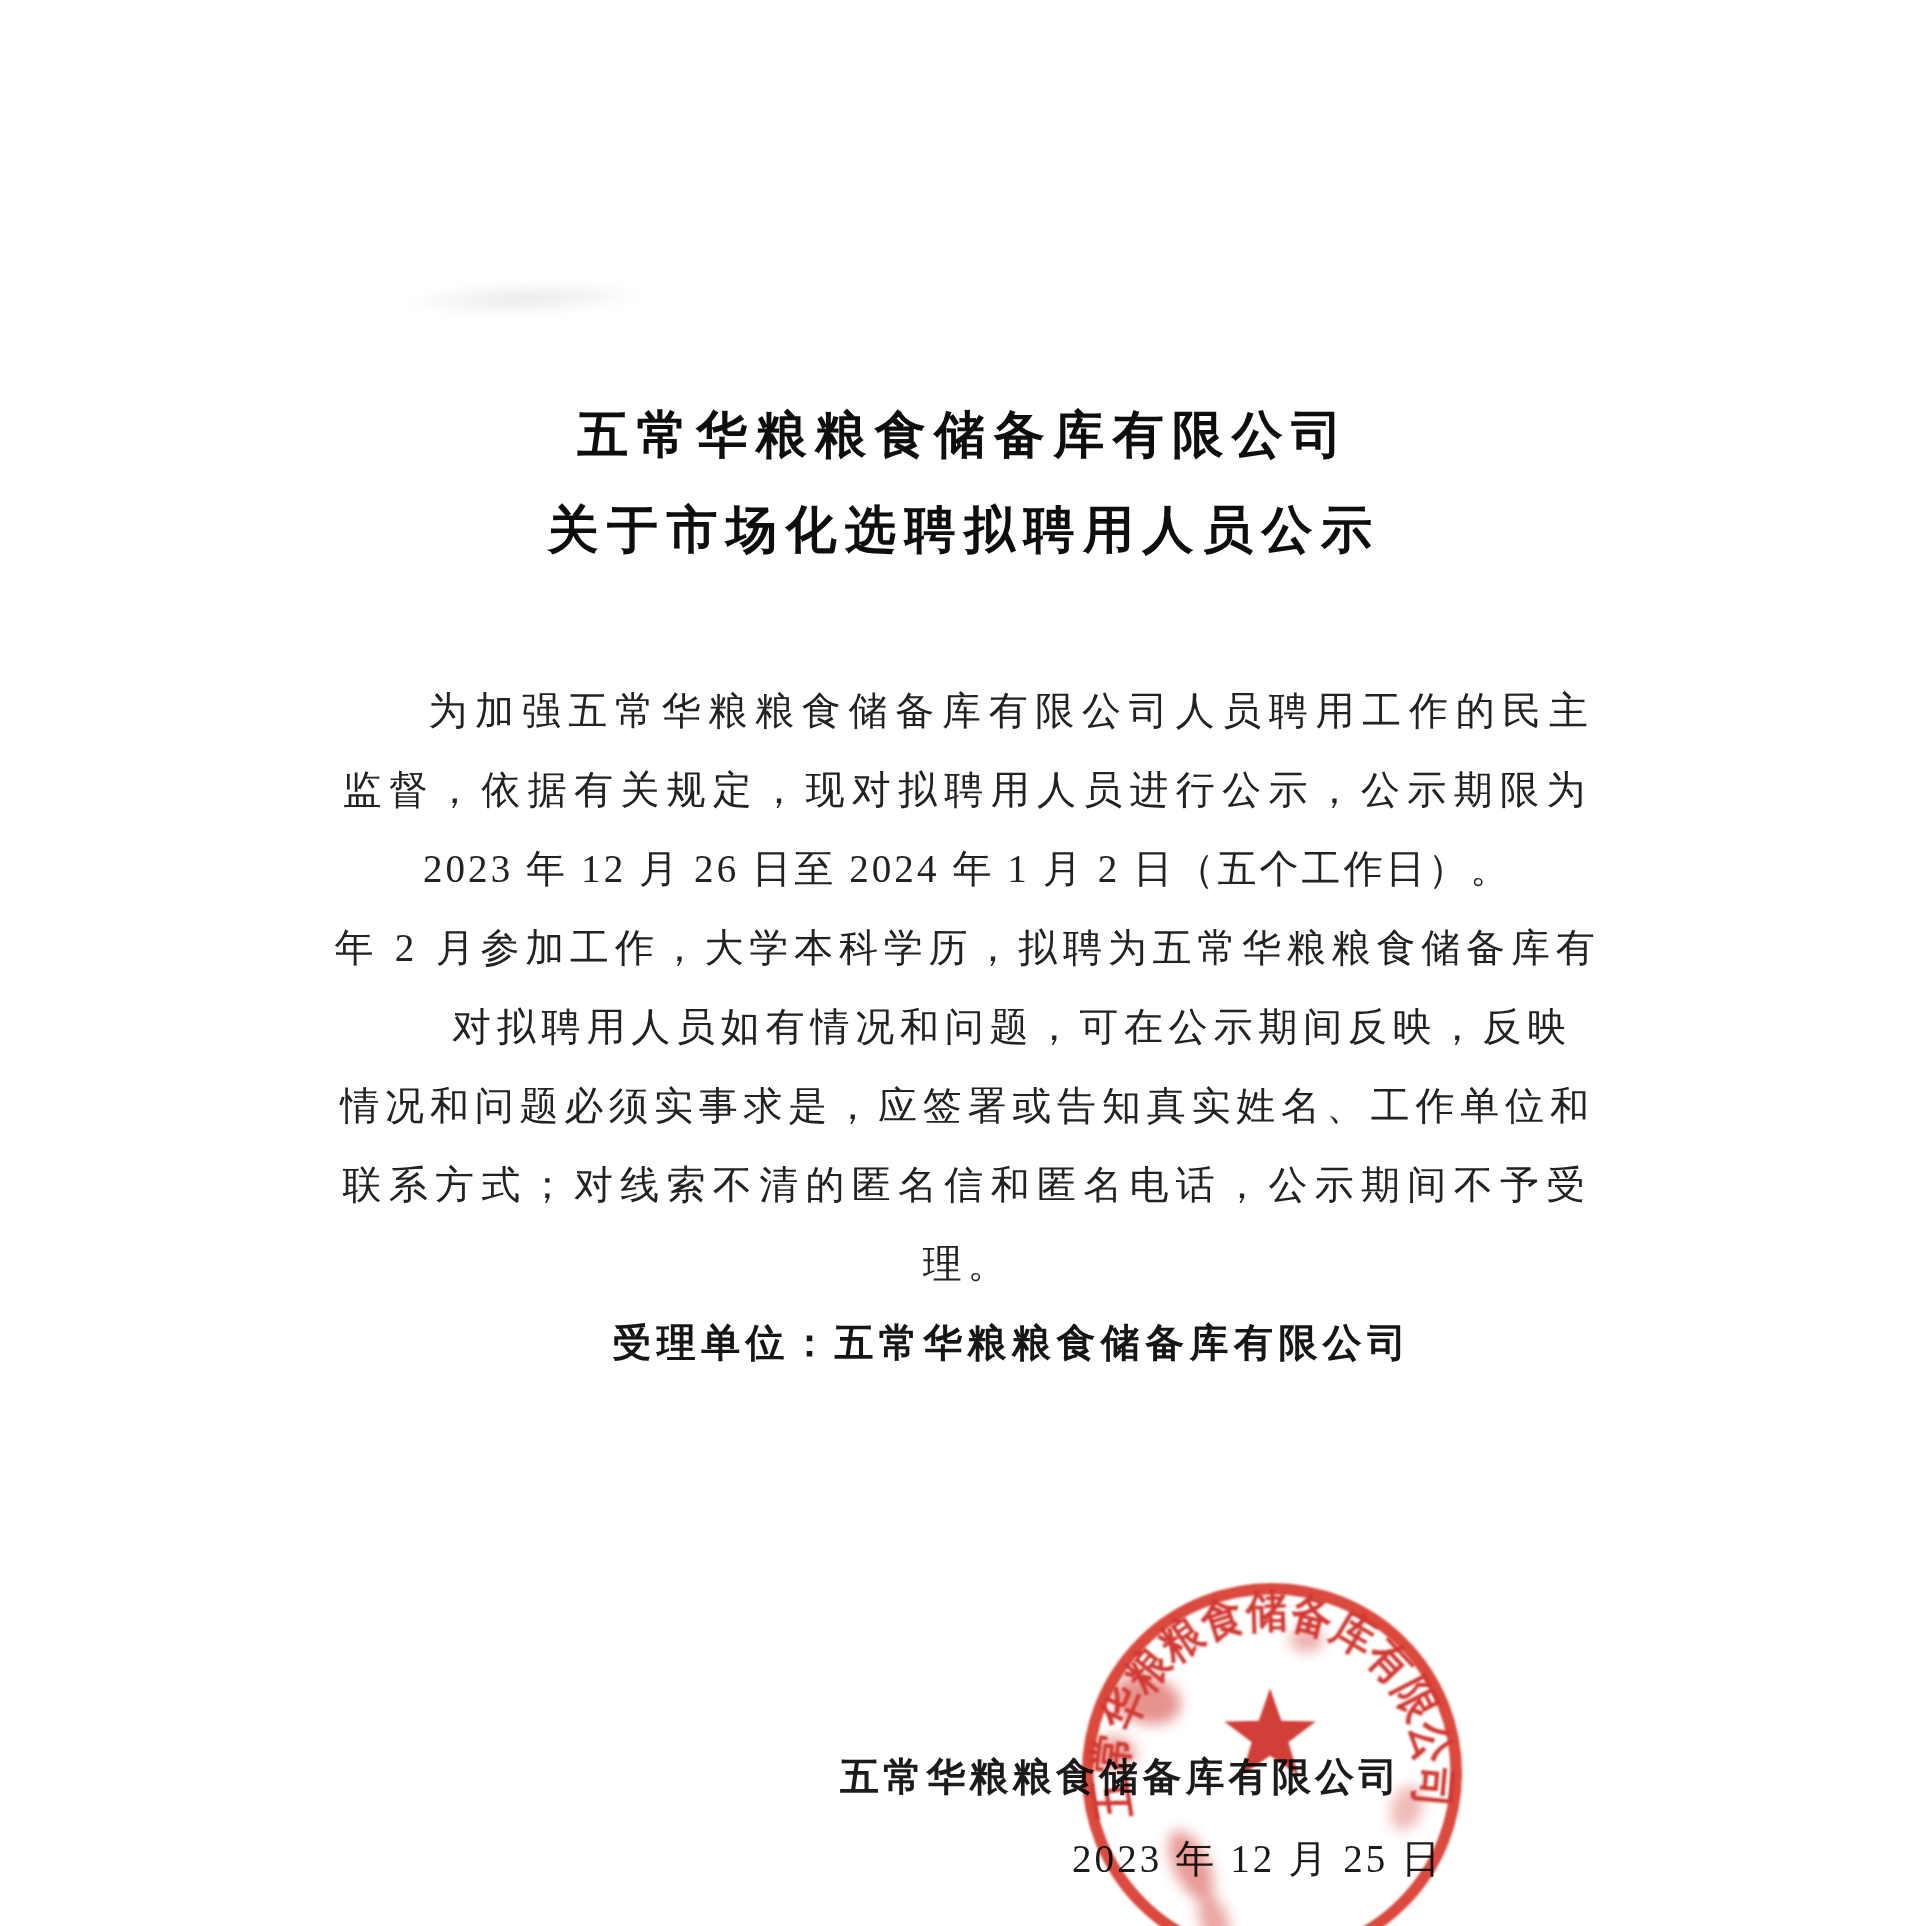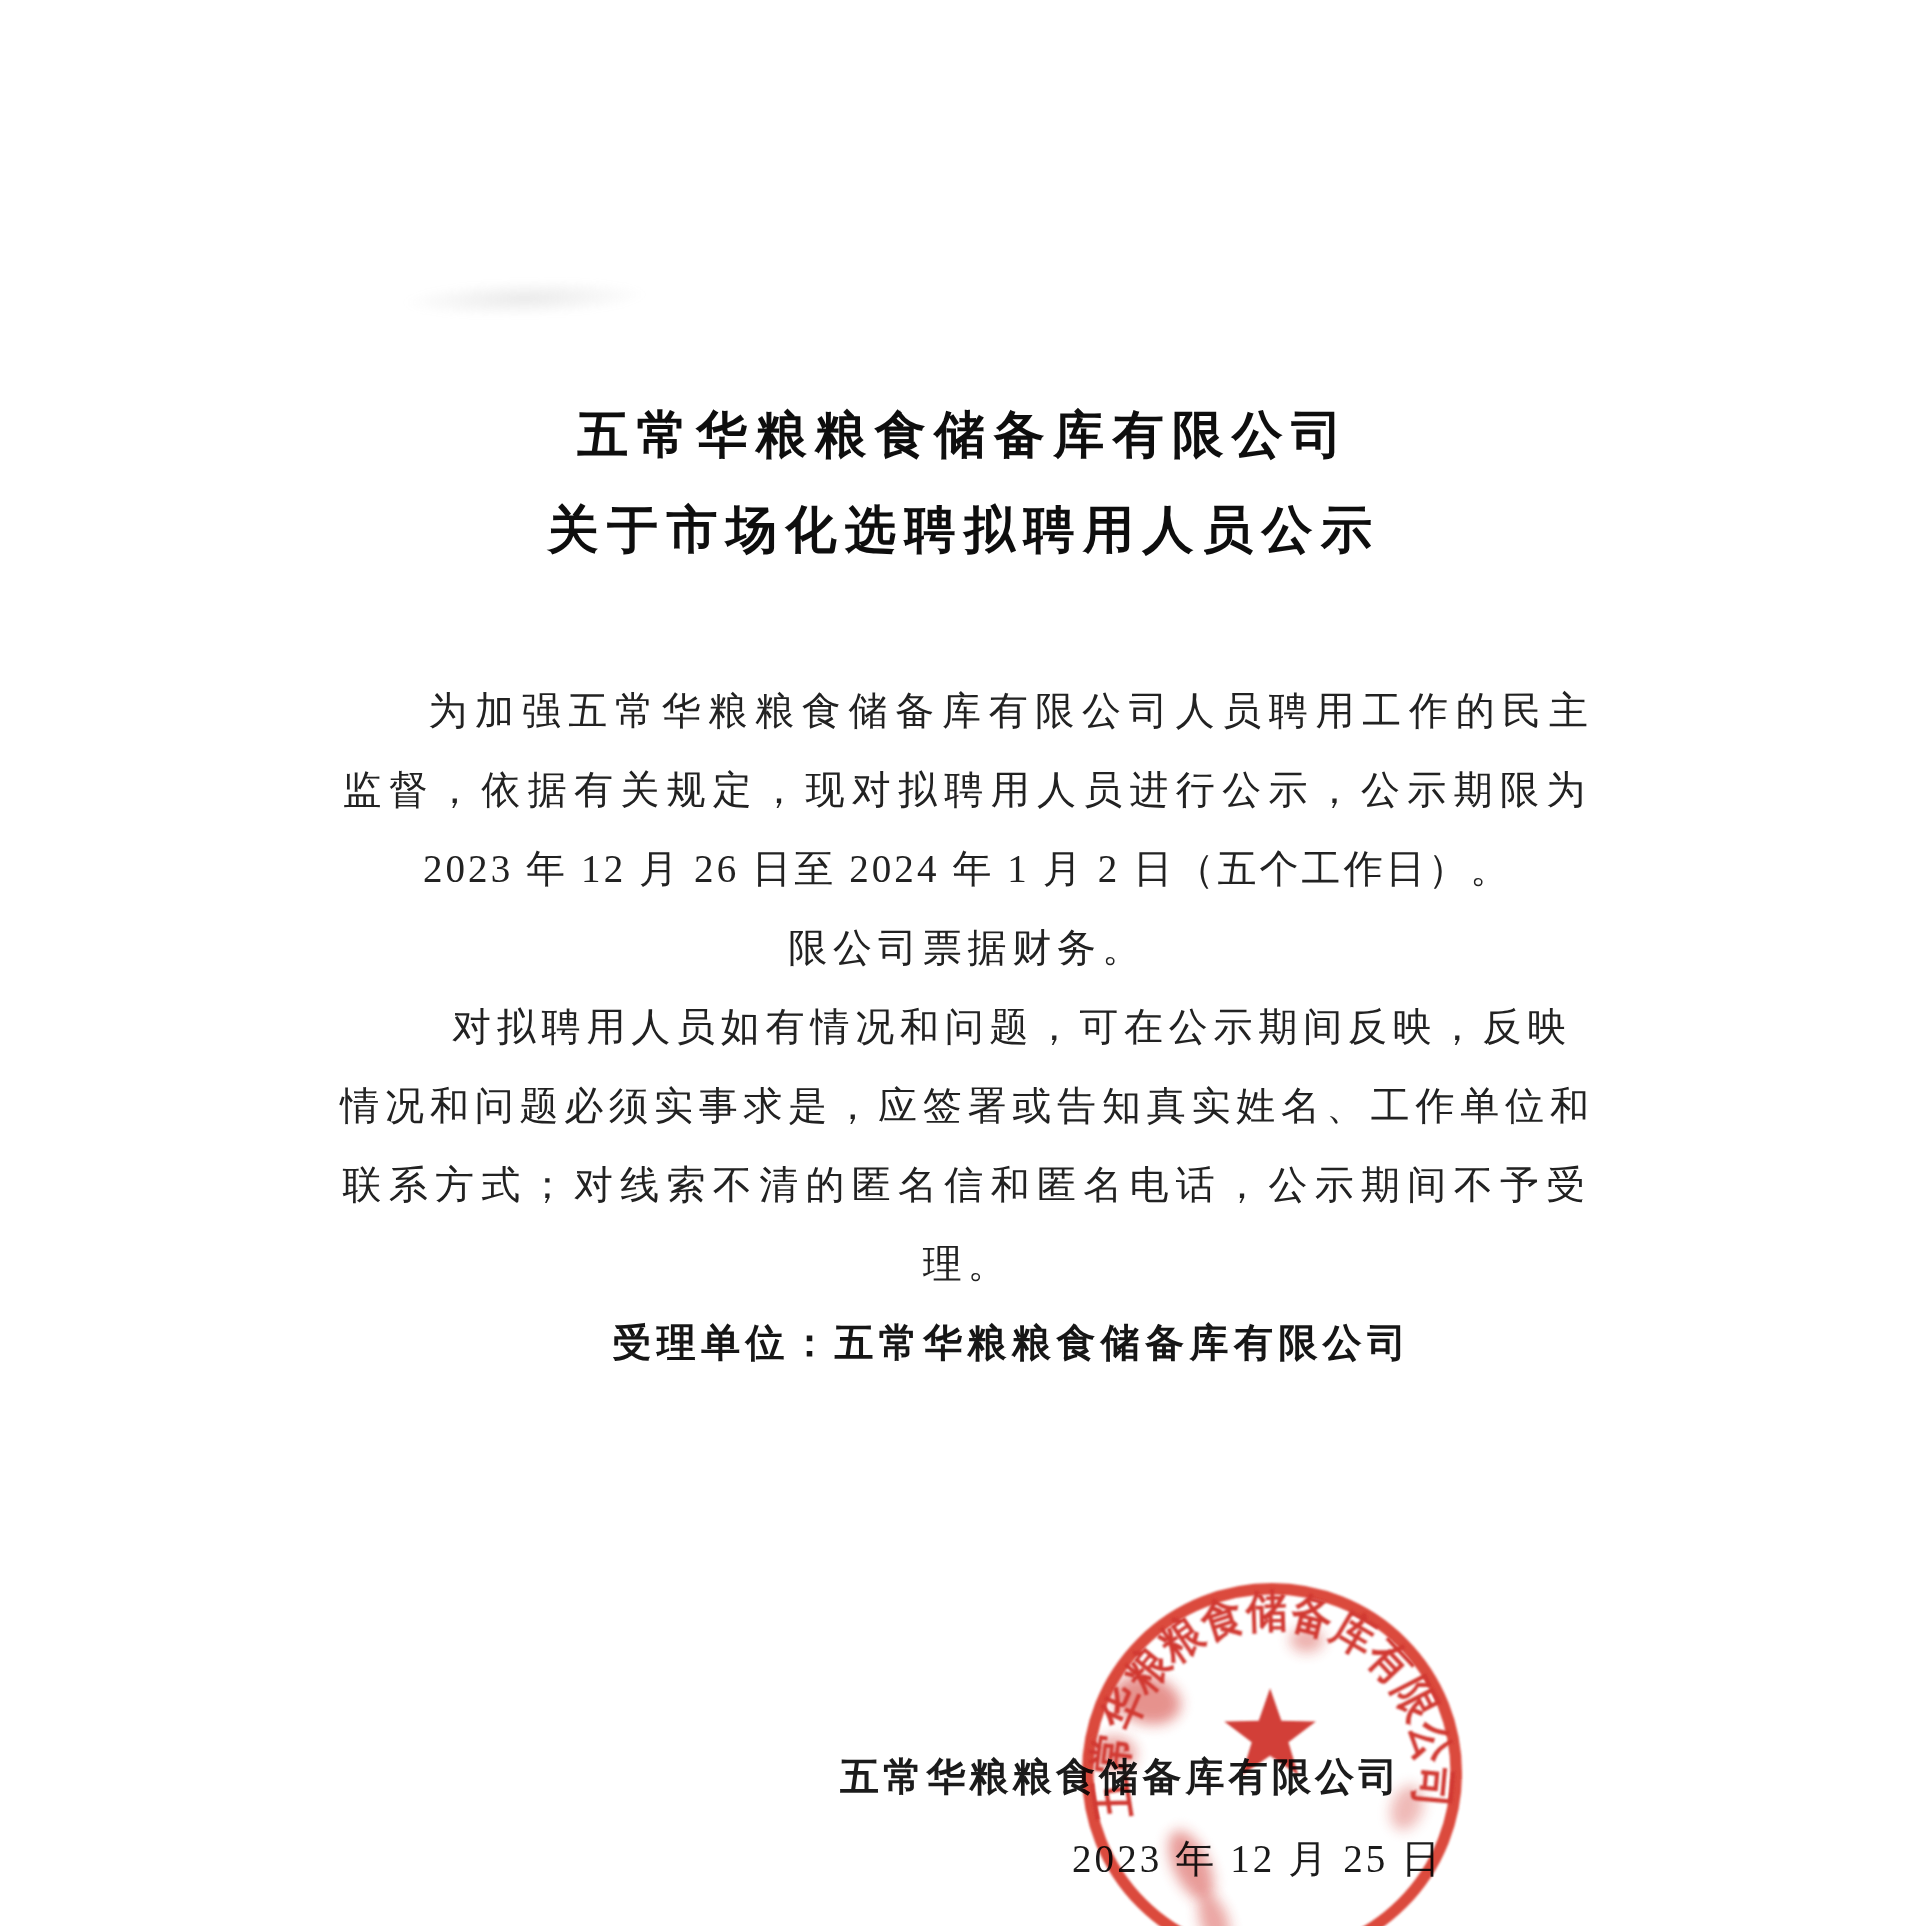--- a/index.html
+++ b/index.html
@@ -59,21 +59,21 @@
 
   <div class="title-block">
     <div class="title-line">五常华粮粮食储备库有限公司</div>
     <div class="title-line">关于市场化选聘拟聘用人员公示</div>
   </div>
 
   <div class="body-block">
     <div class="bl ind ls20">为加强五常华粮粮食储备库有限公司人员聘用工作的民主</div>
     <div class="bl ls19">监督，依据有关规定，现对拟聘用人员进行公示，公示期限为</div>
     <div class="bl ls8">2023 年 12 月 26 日至 2024 年 1 月 2 日（五个工作日）。</div>
-    <div class="bl ls15">限公司票据财务。</div>
+    <div class="bl ls15">年 2 月参加工作，大学本科学历，拟聘为五常华粮粮食储备库有</div>
     <div class="bl ind ls15">对拟聘用人员如有情况和问题，可在公示期间反映，反映</div>
     <div class="bl ls15">情况和问题必须实事求是，应签署或告知真实姓名、工作单位和</div>
     <div class="bl ls19">联系方式；对线索不清的匿名信和匿名电话，公示期间不予受</div>
     <div class="bl ls15">理。</div>
     <div class="bl ind bold-line">受理单位：五常华粮粮食储备库有限公司</div>
   </div>
 
   <div class="sig-company">五常华粮粮食储备库有限公司</div>
   <div class="sig-date">2023 年 12 月 25 日</div>
 

